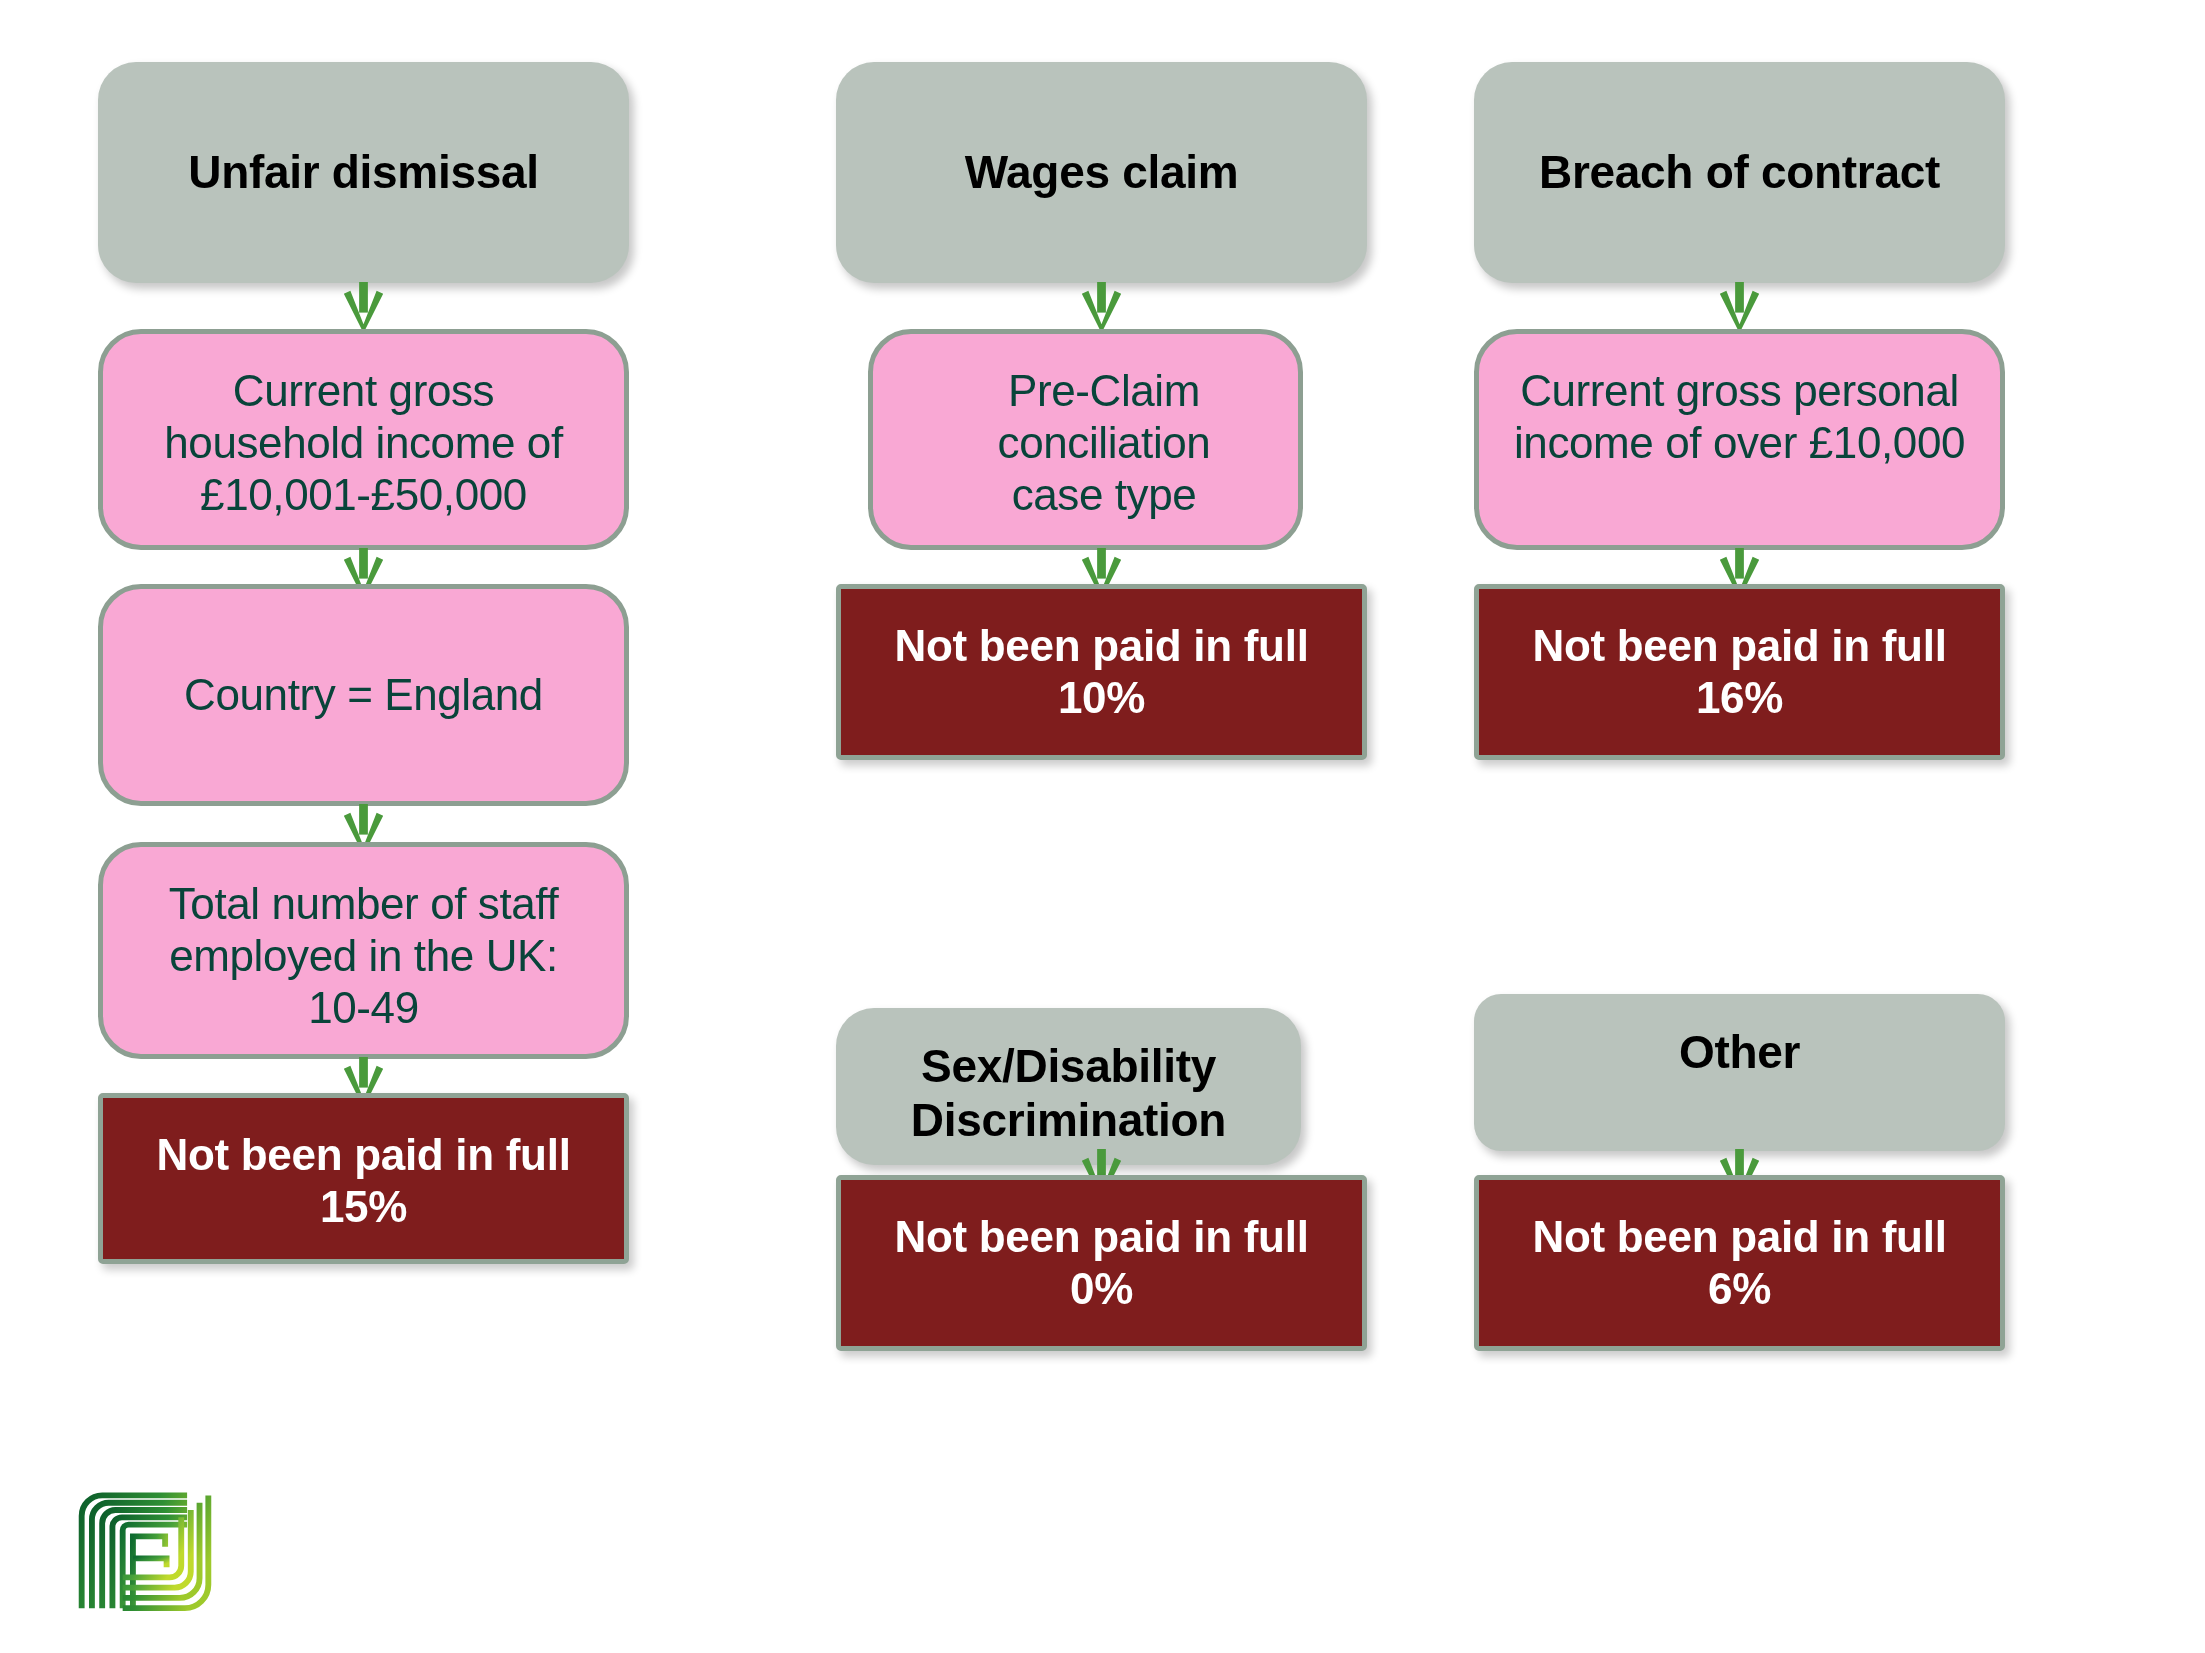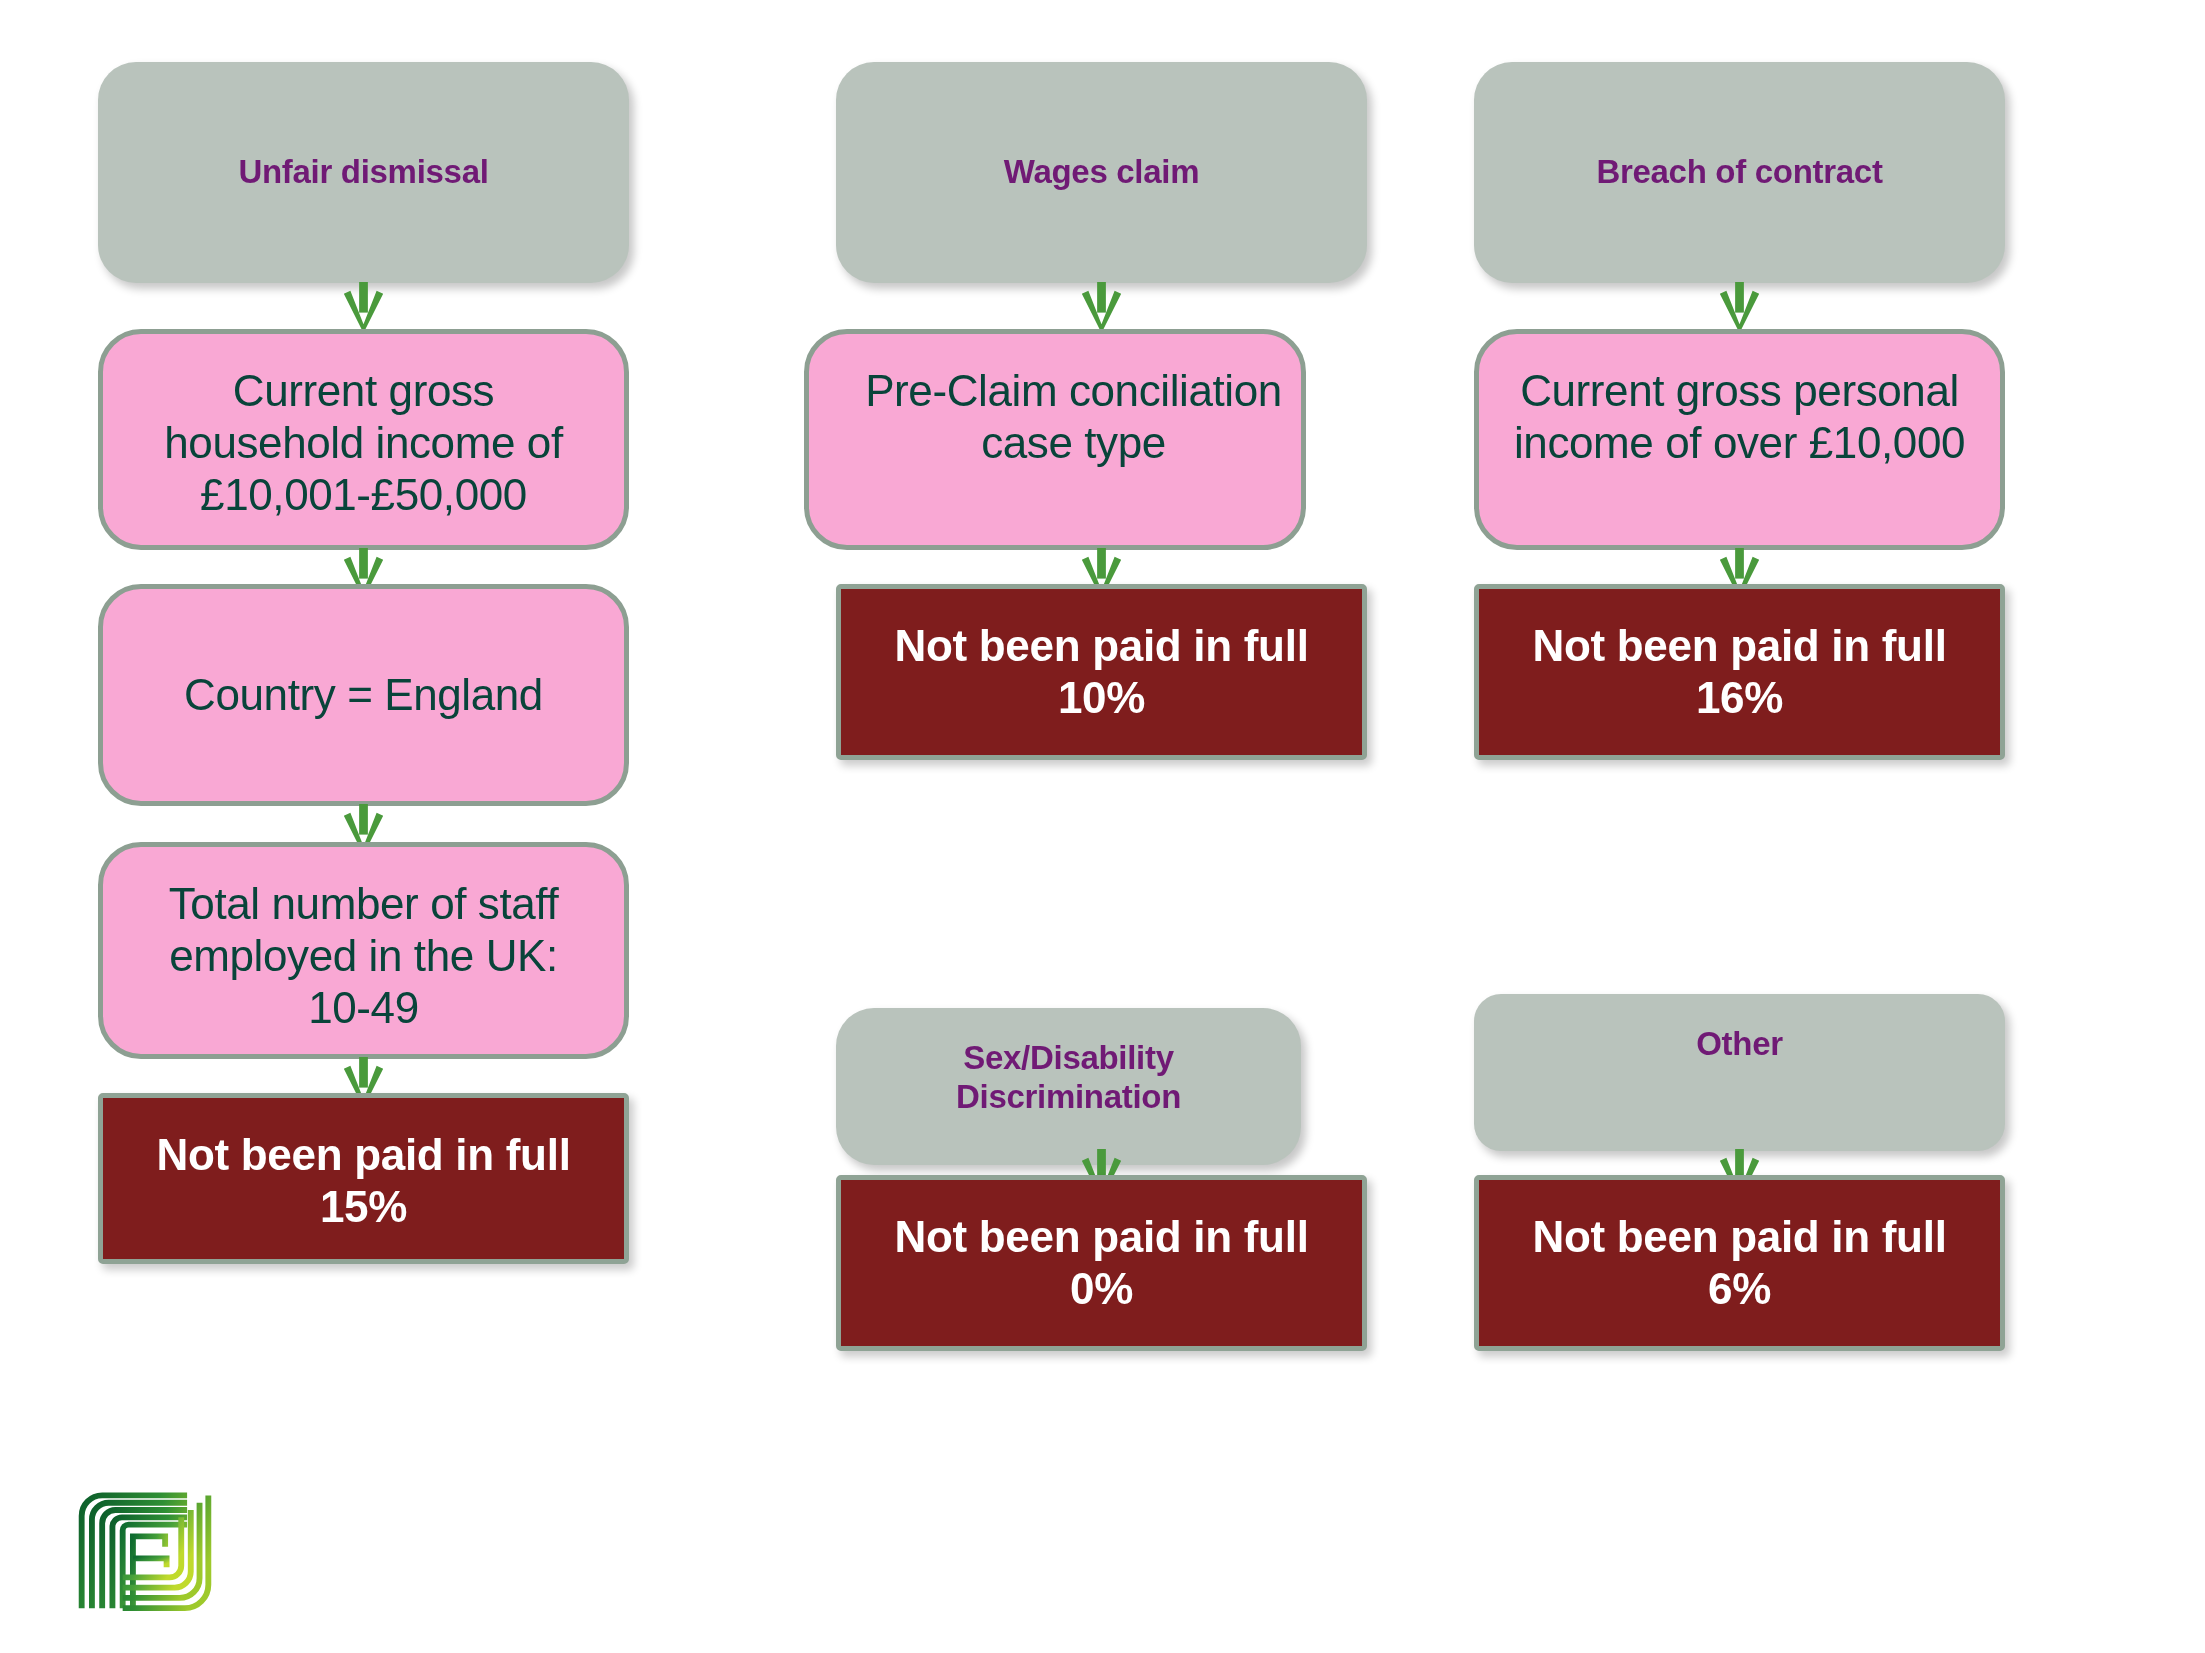--- a/index.html
+++ b/index.html
@@ -15,23 +15,23 @@
   .node{position:absolute;box-sizing:border-box;display:flex;align-items:center;justify-content:center;text-align:center;}
   .node .txt{width:100%;padding:0 19px;box-sizing:border-box;line-height:1.18;white-space:pre-line;}
 
   
   .cat{
     background:#b9c3bc;
     border-radius:38px;
     box-shadow:4.4px 5.1px 8px rgba(0,0,0,0.22);
   }
   .cat .txt{
-    color:#701a75;
+    color:#000000;
     font-weight:bold;
-    font-size:33px;
+    font-size:46px;
     letter-spacing:-0.3px;
   }
 
   
   .crit{
     background:#f9a8d4;
     border:5.1px solid #8d9f92;
     border-radius:43px;
   }
   .crit .txt{
@@ -138,21 +138,21 @@
 
   <div class="arrow" style="left:1078px;top:282px;width:47px;height:51px;">
     <svg width="47" height="51" viewBox="0 0 64 70">
       <g fill="#4a9a3c">
         <rect x="26" y="0" width="12" height="42"></rect>
         <path d="M5 16 L14 12 L32 58 L50 12 L59 16 L32 70 Z"></path>
       </g>
     </svg>
   </div>
 
-  <div class="node crit va-up" style="left:804px;top:329px;width:502px;height:221px;padding-left:37px;">
+  <div class="node crit va-up" style="left:868px;top:329px;width:435px;height:221px;padding-left:37px;">
     <div class="txt">Pre-Claim conciliation
 case type</div>
   </div>
 
   <div class="arrow" style="left:1078px;top:548px;width:47px;height:51px;">
     <svg width="47" height="51" viewBox="0 0 64 70">
       <g fill="#4a9a3c">
         <rect x="26" y="0" width="12" height="42"></rect>
         <path d="M5 16 L14 12 L32 58 L50 12 L59 16 L32 70 Z"></path>
       </g>

